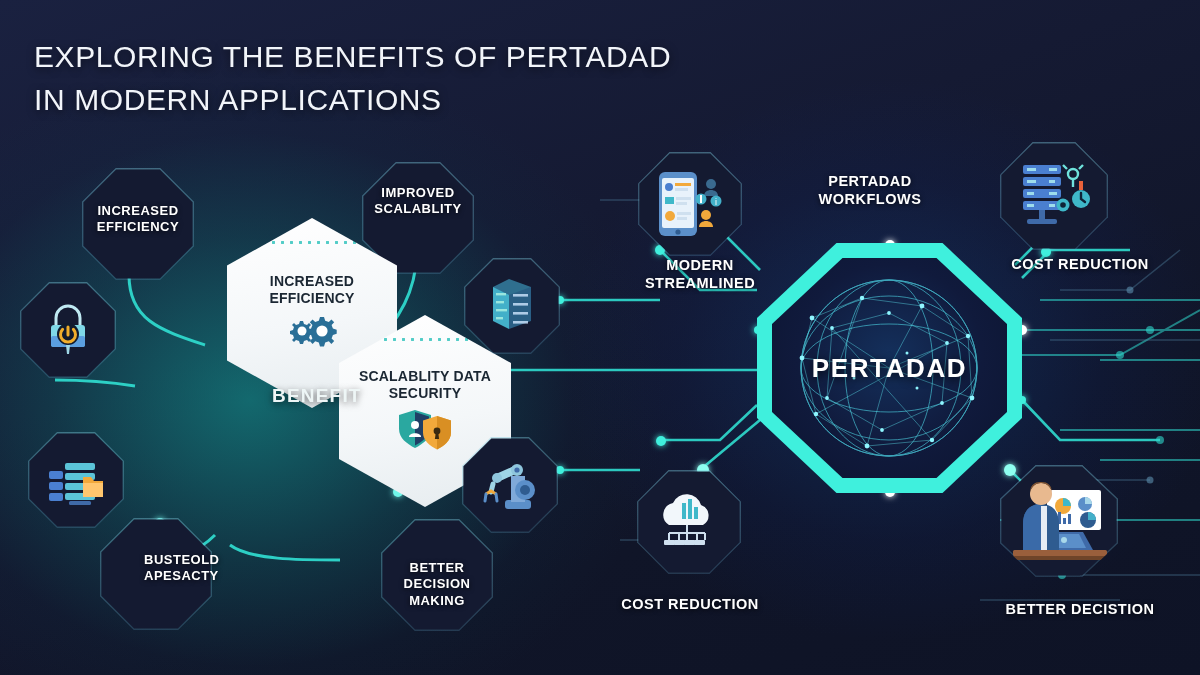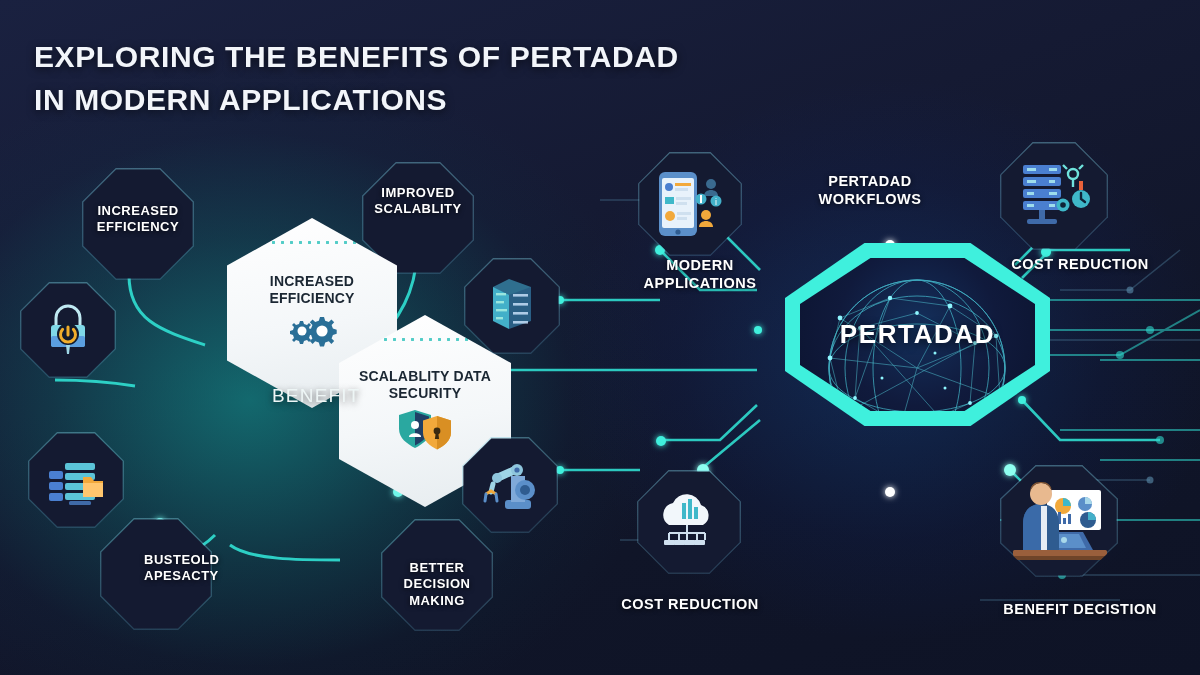--- a/index.html
+++ b/index.html
@@ -15,21 +15,21 @@
     background:
       radial-gradient(ellipse 520px 430px at 250px 400px, rgba(18,170,160,0.55) 0%, rgba(14,120,120,0.30) 38%, rgba(12,60,80,0.10) 62%, rgba(0,0,0,0) 80%),
       radial-gradient(ellipse 420px 360px at 890px 360px, rgba(20,90,180,0.30) 0%, rgba(14,40,110,0.16) 50%, rgba(0,0,0,0) 78%),
       linear-gradient(160deg,#1a2140 0%,#151a33 38%,#101528 70%,#0e1326 100%);
   }
 
   
   .title{
     position:absolute; left:34px; top:36px;
     color:#f2f5fa;
-    font-size:30px; font-weight:bold;
+    font-size:30px; font-weight:normal;
     letter-spacing:.6px; line-height:1.42;
     text-shadow:0 2px 8px rgba(0,0,0,.6);
     white-space:pre-line;
     width:760px;
   }
 
   
   .oct{
     position:absolute;
     clip-path:polygon(30% 0%,70% 0%,100% 30%,100% 70%,70% 100%,30% 100%,0% 70%,0% 30%);
@@ -86,32 +86,31 @@
     position:absolute;
     color:#ffffff; font-size:13px; font-weight:bold;
     text-align:center; line-height:1.26; letter-spacing:.5px;
     text-shadow:0 1px 5px rgba(0,0,0,.75);
     pointer-events:none;
   }
   .lbl.big{ font-size:14.5px; }
 
   .benefit-word{
     position:absolute;
-    color:#eef6f6; font-size:19px; font-weight:normal; letter-spacing:1.2px;
+    color:#eef6f6; font-size:19px; font-weight:bold; letter-spacing:1.2px;
     text-shadow:0 2px 7px rgba(0,0,0,.6);
     padding-left:29px;
   }
 
   
   #core{
-    position:absolute; left:757px; top:243px; width:265px; height:183px;
+    position:absolute; left:757px; top:243px; width:265px; height:250px;
     clip-path:polygon(30% 0%,70% 0%,100% 30%,100% 70%,70% 100%,30% 100%,0% 70%,0% 30%);
     background:#3ff0dd;
     filter:drop-shadow(0 0 26px rgba(62,235,220,.65));
-    margin-left:28px;
   }
   #core .inner{
     position:absolute; inset:15px;
     clip-path:polygon(30% 0%,70% 0%,100% 30%,100% 70%,70% 100%,30% 100%,0% 70%,0% 30%);
     background:radial-gradient(circle at 50% 45%, #14305c 0%, #101a3c 55%, #0c1430 100%);
     display:flex; align-items:center; justify-content:center;
   }
   #core .core-label{
     position:relative; z-index:5;
     color:#fff; font-size:26px; font-weight:bold; letter-spacing:1.6px;
@@ -361,21 +360,21 @@
           <path d="M51 28 c0-8 14-8 14 0 z" fill="#3a6a8f"></path>
         <circle cx="48" cy="31" r="5.5" fill="#43b0c9"></circle>
           <rect x="47" y="27" width="2" height="8" fill="#fff"></rect>
         <circle cx="63" cy="33" r="5.5" fill="#43b0c9"></circle>
           <text x="63" y="37" font-size="9" fill="#fff" text-anchor="middle" font-family="Liberation Sans, sans-serif">i</text>
         <circle cx="53" cy="47" r="5" fill="#f2a93b"></circle>
           <path d="M46 59 c0-8 14-8 14 0 z" fill="#f2a93b"></path>
       </g>
     </svg>
   </div>
-  <div class="lbl big" style="left:620px;top:256px;width:160px;">MODERN APPLICATIONS</div>
+  <div class="lbl big" style="left:620px;top:256px;width:160px;">MODERN STREAMLINED</div>
 
   <div class="lbl big" style="left:780px;top:172px;width:180px;">PERTADAD WORKFLOWS</div>
 
   <div class="oct oct-outline iconbox" style="left:1000px;top:142px;width:108px;height:108px;">
     <svg width="82" height="74" viewBox="0 0 82 74">
       <g fill="#4a7fd0">
         <rect x="10" y="6" width="38" height="9" rx="2"></rect>
         <rect x="10" y="18" width="38" height="9" rx="2"></rect>
         <rect x="10" y="30" width="38" height="9" rx="2"></rect>
         <rect x="10" y="42" width="38" height="9" rx="2"></rect>
@@ -446,21 +445,21 @@
       <circle cx="59" cy="64" r="3" fill="#a8d8ea"></circle>
       <path d="M18 48 c0-14 8-20 18-20 c10 0 18 6 18 20 v26 h-36 z" fill="#2f5c90"></path>
       <path d="M30 30 h12 v44 h-12 z" fill="#e6edf5"></path>
       <path d="M18 48 c0-14 8-20 18-20 v46 h-18 z" fill="#3a6aa8"></path>
       <circle cx="36" cy="18" r="11" fill="#e8b98f"></circle>
       <path d="M25 18 a11 11 0 0 1 22 0 c0 -9 -4 -12 -11 -12 c-7 0 -11 3 -11 12 z" fill="#8a5a33"></path>
       <rect x="8" y="74" width="94" height="6" rx="1.5" fill="#9a5f3c"></rect>
       <rect x="8" y="80" width="94" height="4" fill="#6f4429"></rect>
     </svg>
   </div>
-  <div class="lbl big" style="left:990px;top:600px;width:180px;">BENEFIT DECISTION</div>
+  <div class="lbl big" style="left:990px;top:600px;width:180px;">BETTER DECISTION</div>
 
   <div id="core">
     <div class="inner">
       <svg class="netsphere" viewBox="0 0 235 220">
         <g stroke="#4fd9e8" stroke-width="0.8" fill="none" opacity="0.75">
           <ellipse cx="117" cy="110" rx="88" ry="88"></ellipse>
           <ellipse cx="117" cy="110" rx="44" ry="88"></ellipse>
           <ellipse cx="117" cy="110" rx="72" ry="88"></ellipse>
           <ellipse cx="117" cy="110" rx="88" ry="44"></ellipse>
           <ellipse cx="117" cy="110" rx="88" ry="72"></ellipse>

